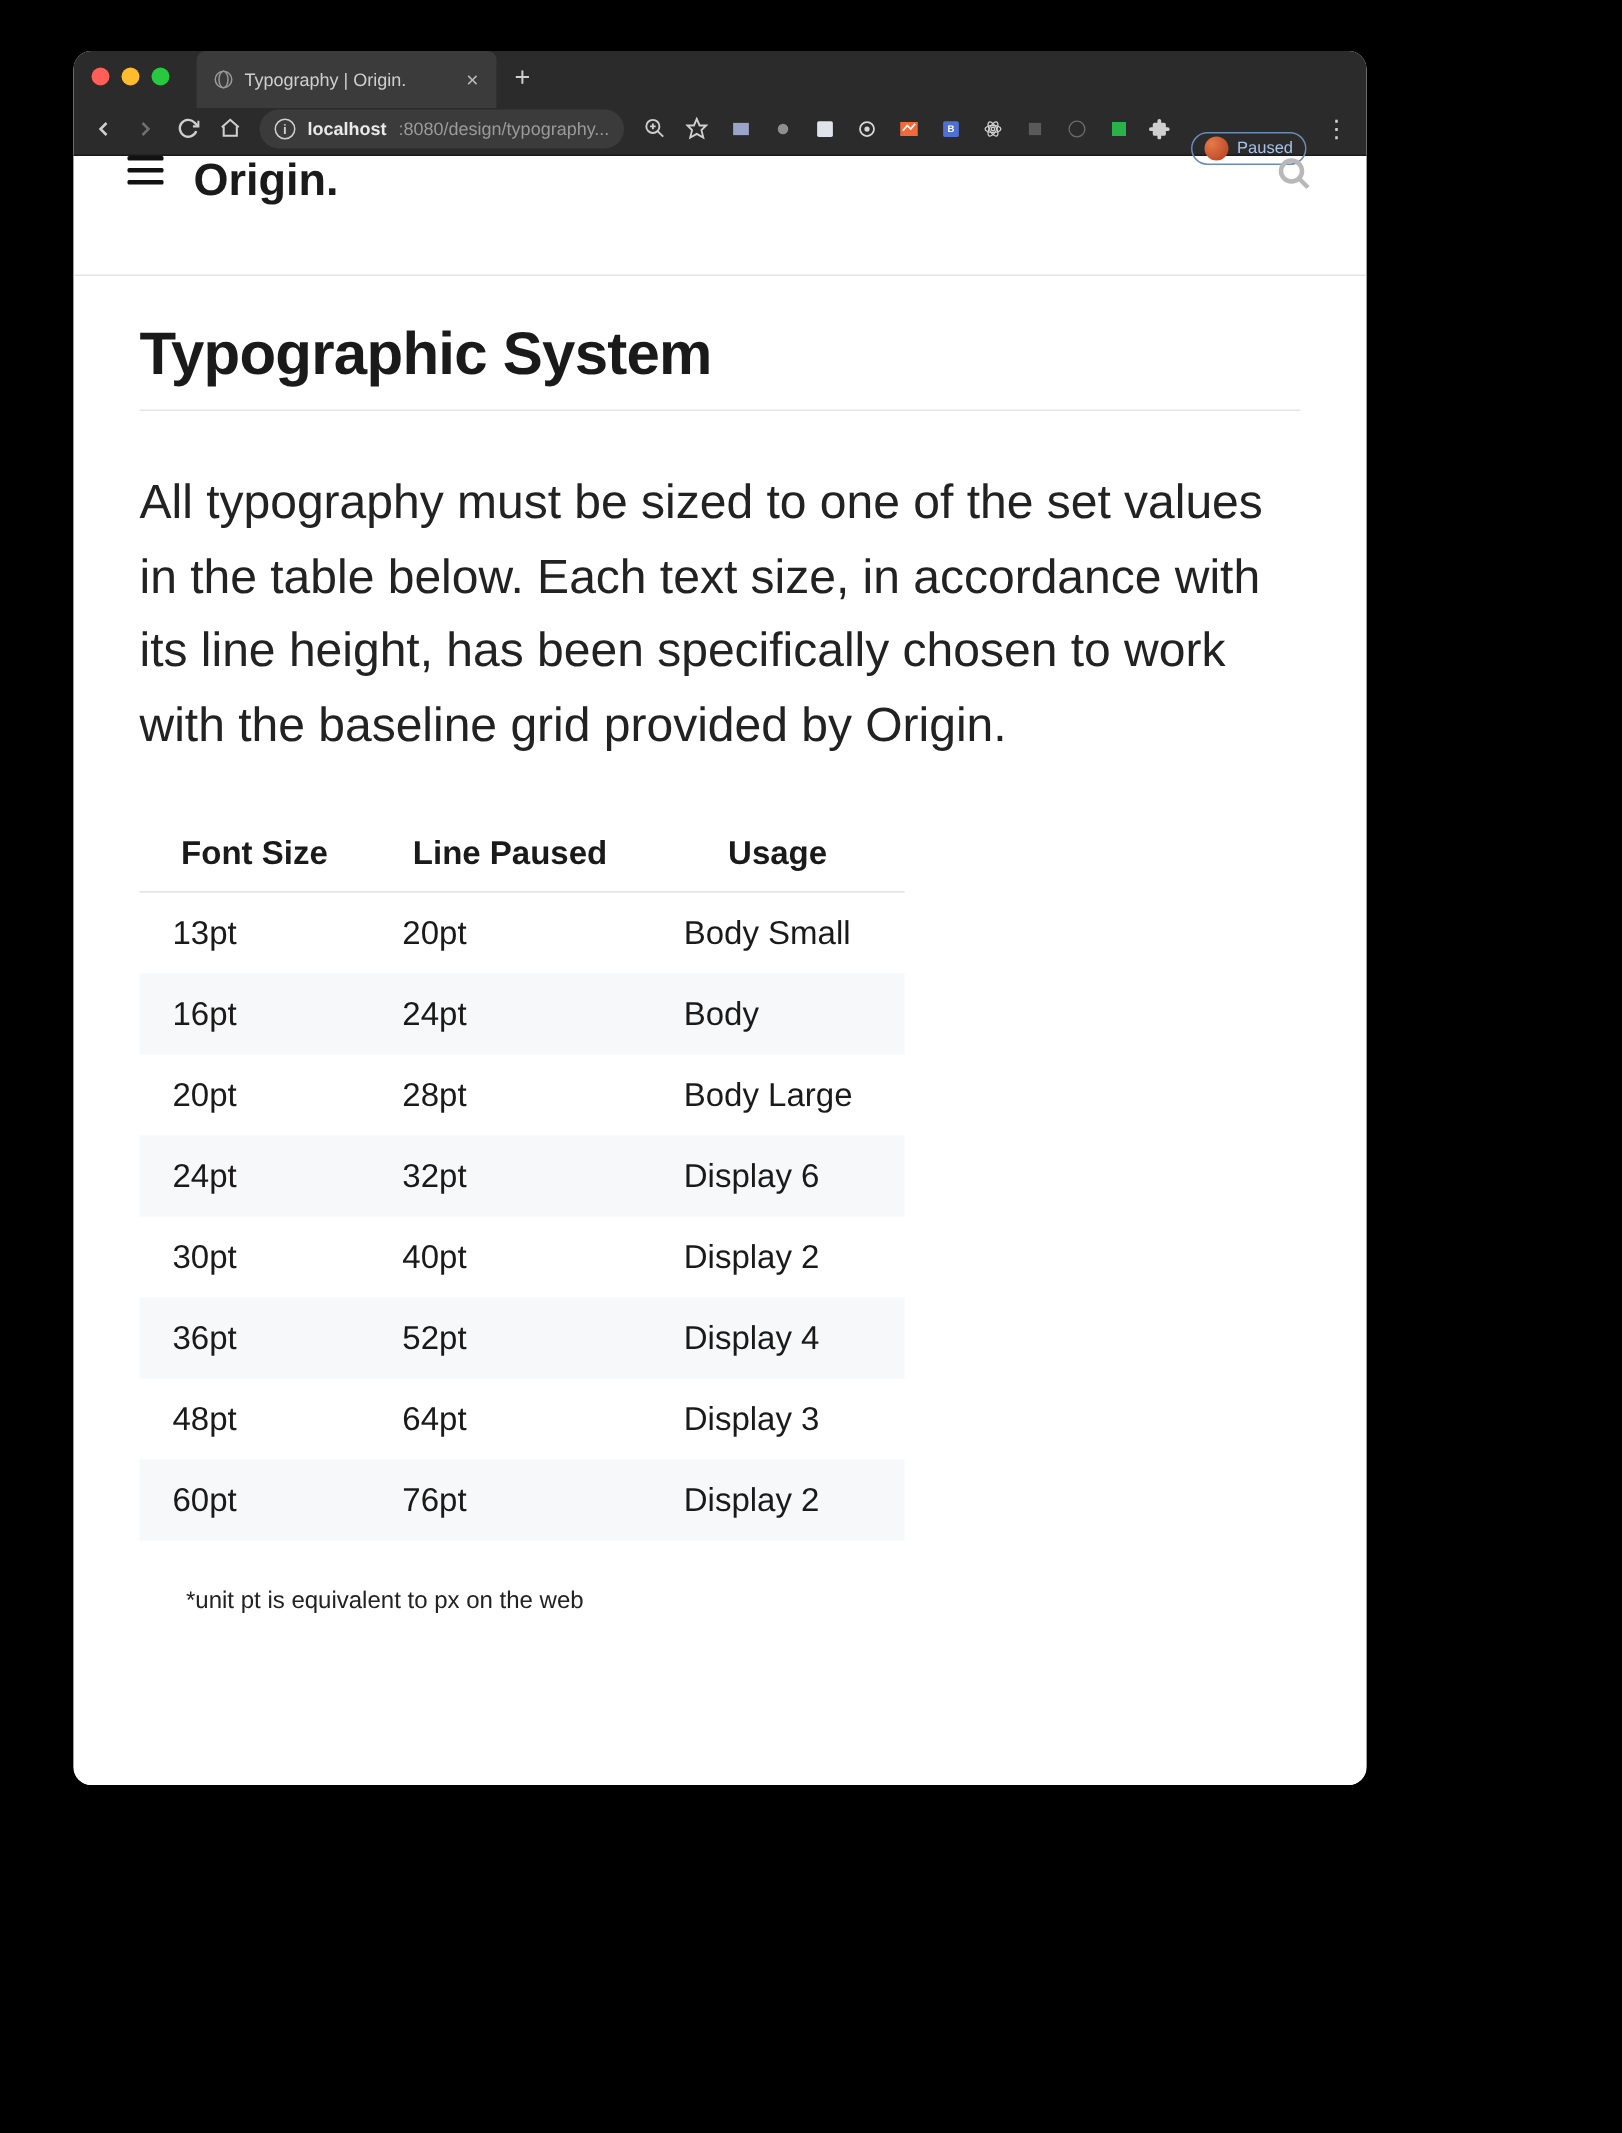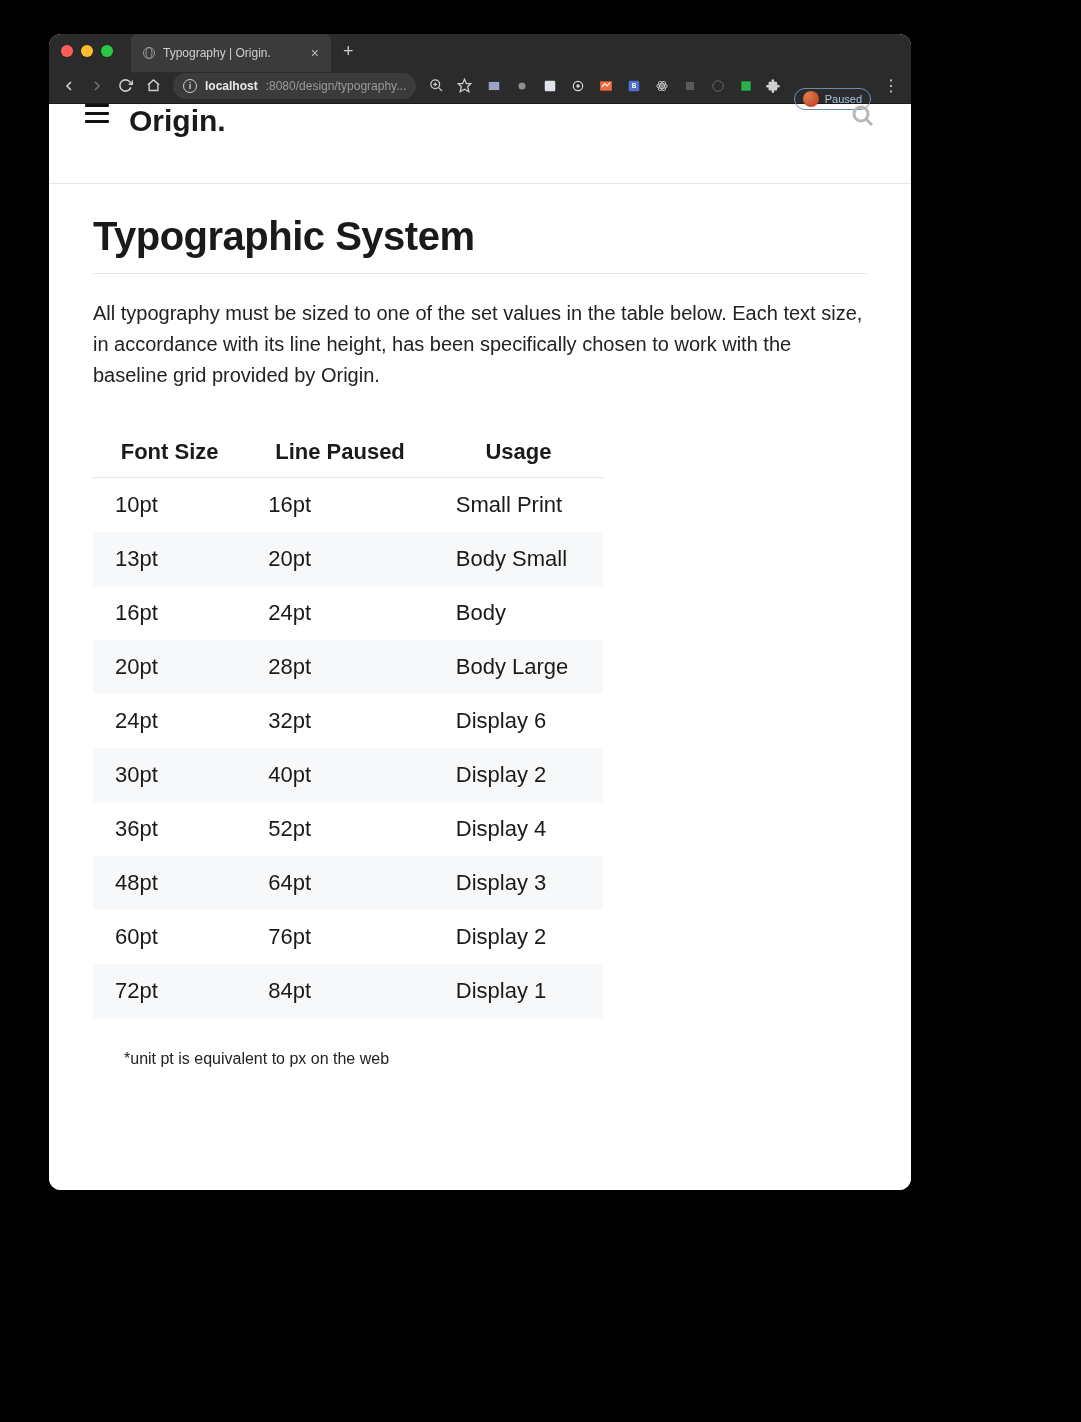--- a/index.html
+++ b/index.html
@@ -93,24 +93,24 @@
       border-bottom: 1px solid #e6e6e6;
     }
     .hamburger { display:flex; flex-direction:column; justify-content:center; cursor:pointer; }
     .hamburger span { display:block; width:24px; height:3px; background:#111; border-radius:1px; }
     .hamburger span + span { margin-top: 5px; }
     .brand { font-size: 30px; font-weight: 700; color:#1a1a1a; }
     .search-ico { margin-left:auto; color:#b8b8b8; }
     .content { padding: 30px 44px 40px; color:#1a1a1a; }
     h1.page-title {
       font-size: 40px; font-weight: 700; letter-spacing: -0.5px;
-      padding-bottom: 14px; margin-bottom: 24px;
+      padding-bottom: 14px; margin-bottom: 36px;
       border-bottom: 1px solid #e6e6e6;
     }
-    p.intro { font-size: 20px; line-height: 1.55; margin-bottom: 36px; font-weight: 400; color:#222; }
+    p.intro { font-size: 32px; line-height: 1.55; margin-bottom: 36px; font-weight: 400; color:#222; }
     table.typo {
       border-collapse: collapse;
       width: 510px;
     }
     table.typo th {
       text-align:center; font-size: 22px; font-weight: 700;
       padding: 12px 22px;
       border-bottom: 1px solid #e6e6e6;
     }
     table.typo td {
@@ -275,25 +275,20 @@
       <table class="typo">
         <thead>
           <tr>
             <th>Font Size</th>
             <th>Line Paused</th>
             <th>Usage</th>
           </tr>
         </thead>
         <tbody>
           <tr>
-              <td>10pt</td>
-              <td>16pt</td>
-              <td>Small Print</td>
-            </tr>
-          <tr>
               <td>13pt</td>
               <td>20pt</td>
               <td>Body Small</td>
             </tr>
           <tr>
               <td>16pt</td>
               <td>24pt</td>
               <td>Body</td>
             </tr>
           <tr>
@@ -319,24 +314,19 @@
           <tr>
               <td>48pt</td>
               <td>64pt</td>
               <td>Display 3</td>
             </tr>
           <tr>
               <td>60pt</td>
               <td>76pt</td>
               <td>Display 2</td>
             </tr>
-          <tr>
-              <td>72pt</td>
-              <td>84pt</td>
-              <td>Display 1</td>
-            </tr>
         </tbody>
       </table>
 
       <p class="footnote">*unit pt is equivalent to px on the web</p>
     </div>
   </div>
 </div>
 
 </body></html>

